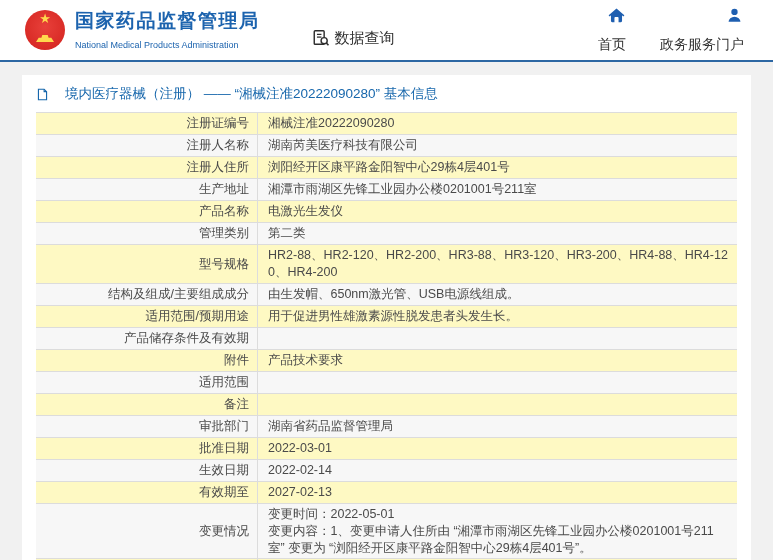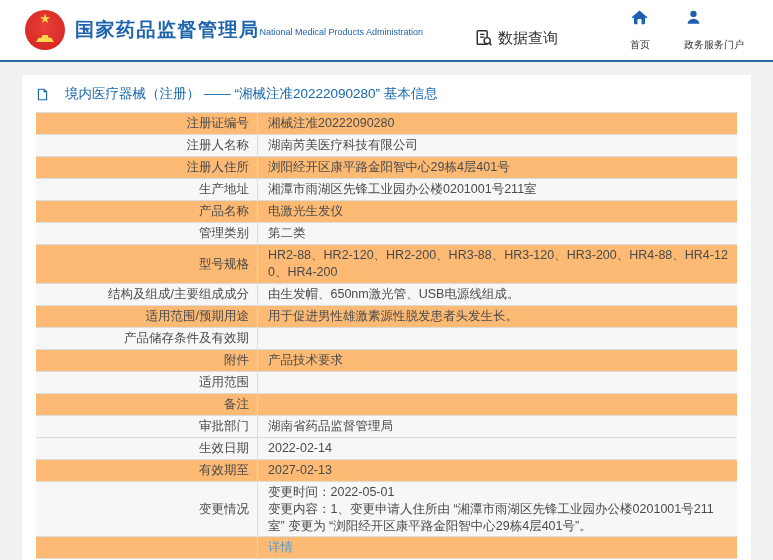--- a/index.html
+++ b/index.html
@@ -27,55 +27,55 @@
   }
   .emblem .star {
     position: absolute; top: 2px; left: 50%; transform: translateX(-50%);
     color: #ffd84d; font-size: 13px; line-height: 13px;
   }
   .emblem .gate {
     position: absolute; bottom: 8px; left: 50%; transform: translateX(-50%);
     width: 18px; height: 7px; background: #ffd84d;
     clip-path: polygon(0 100%, 15% 40%, 30% 40%, 35% 0, 65% 0, 70% 40%, 85% 40%, 100% 100%);
   }
-  .brand-text { display: flex; line-height: 1.15; }
+  .brand-text { display: flex; flex-direction: column; line-height: 1.15; }
   .brand-title { color: #1c63ae; font-size: 19px; font-weight: bold; letter-spacing: 1.5px; }
   .brand-sub { color: #1c63ae; font-size: 9px; margin-top: 8px; }
   .data-query {
     margin-left: 52px;
     display: flex; align-items: center; gap: 5px;
     color: #2f2f2f; font-size: 15px; font-weight: 400;
     cursor: pointer;
     margin-top: 16px;
   }
   .header-right { margin-left: auto; display: flex; gap: 34px; padding-right: 4px; }
   .hnav {
-    display: flex; flex-direction: column; align-items: flex-start; gap: 11px;
-    color: #333; font-size: 10px; cursor: pointer;
+    display: flex; flex-direction: column; align-items: flex-end; gap: 11px;
+    color: #333; font-size: 14px; cursor: pointer;
   }
   
   .top-divider { height: 2px; background: #2d67a3; }
   
   .card {
     background: #fff;
     margin: 13px 22px 0 22px;
     padding-bottom: 6px;
   }
   .breadcrumb {
     display: flex; align-items: center; gap: 16px;
     padding: 10px 14px 9px 14px;
     color: #1767ac; font-size: 13.5px;
   }
   
   .table { margin: 0 14px; border-top: 1px solid #dcdcdc; }
   .trow {
     display: flex;
     border-bottom: 1px solid #dcdcdc;
     min-height: 22px;
-    background: #fdba74;
+    background: #fef9c3;
   }
   .trow.stripe { background: #f7f7f7; }
   .tlabel {
     width: 222px; flex: 0 0 auto;
     display: flex; justify-content: flex-end; align-items: center; gap: 4px;
     text-align: right;
     padding: 2px 8px 2px 0;
     border-right: 1px solid #dcdcdc;
     color: #4a4a4a;
     line-height: 1.3;
@@ -232,20 +232,26 @@
           <span>备注</span>
         </div>
         <div class="tvalue"></div>
       </div>
       <div class="trow stripe">
         <div class="tlabel">
           <span>审批部门</span>
         </div>
         <div class="tvalue">湖南省药品监督管理局</div>
       </div>
+      <div class="trow">
+        <div class="tlabel">
+          <span>批准日期</span>
+        </div>
+        <div class="tvalue">2022-03-01</div>
+      </div>
       <div class="trow stripe">
         <div class="tlabel">
           <span>生效日期</span>
         </div>
         <div class="tvalue">2022-02-14</div>
       </div>
       <div class="trow">
         <div class="tlabel">
           <span>有效期至</span>
         </div>

